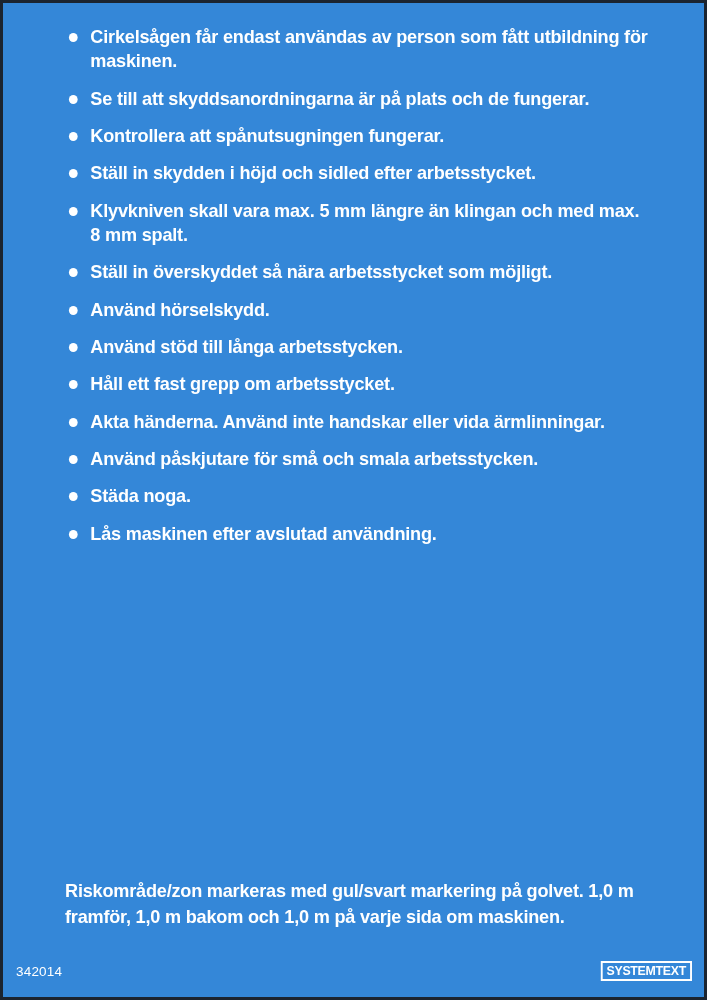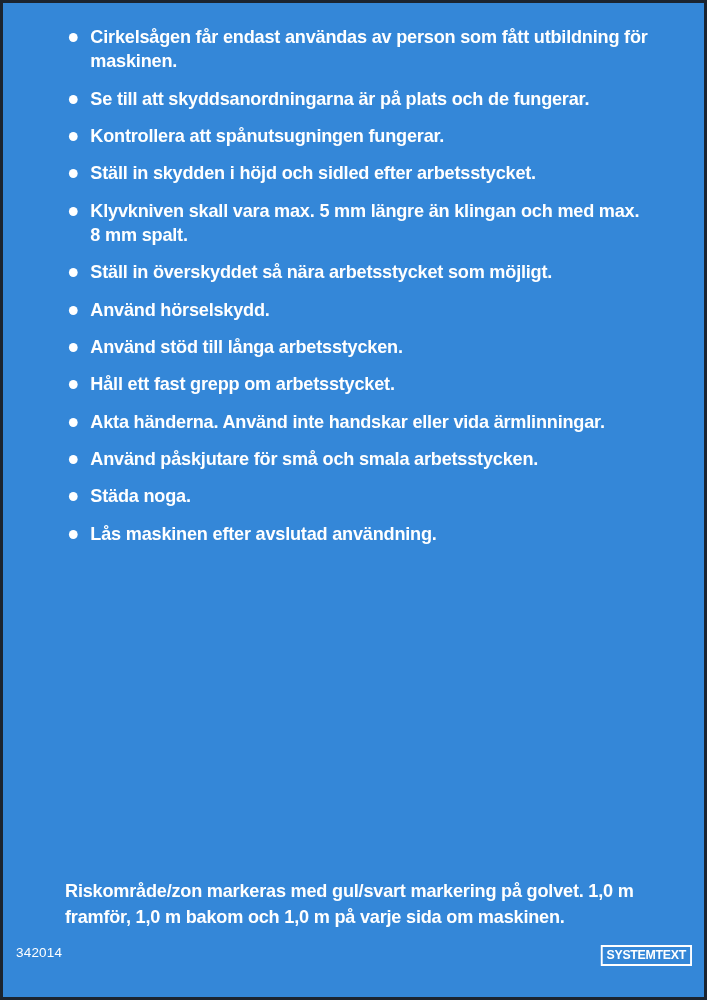--- a/index.html
+++ b/index.html
@@ -93,21 +93,21 @@
   }
 
   
   .bottom-bar {
     position: absolute;
     left: 0;
     right: 0;
     bottom: 0;
     height: 52px;
     display: flex;
-    align-items: flex-start;
+    align-items: center;
     justify-content: space-between;
     padding: 0 12px 0 13px;
     box-sizing: border-box;
   }
   .artnr {
     font-size: 13.5px;
     font-weight: normal;
     letter-spacing: 0.2px;
   }
   .logo {

